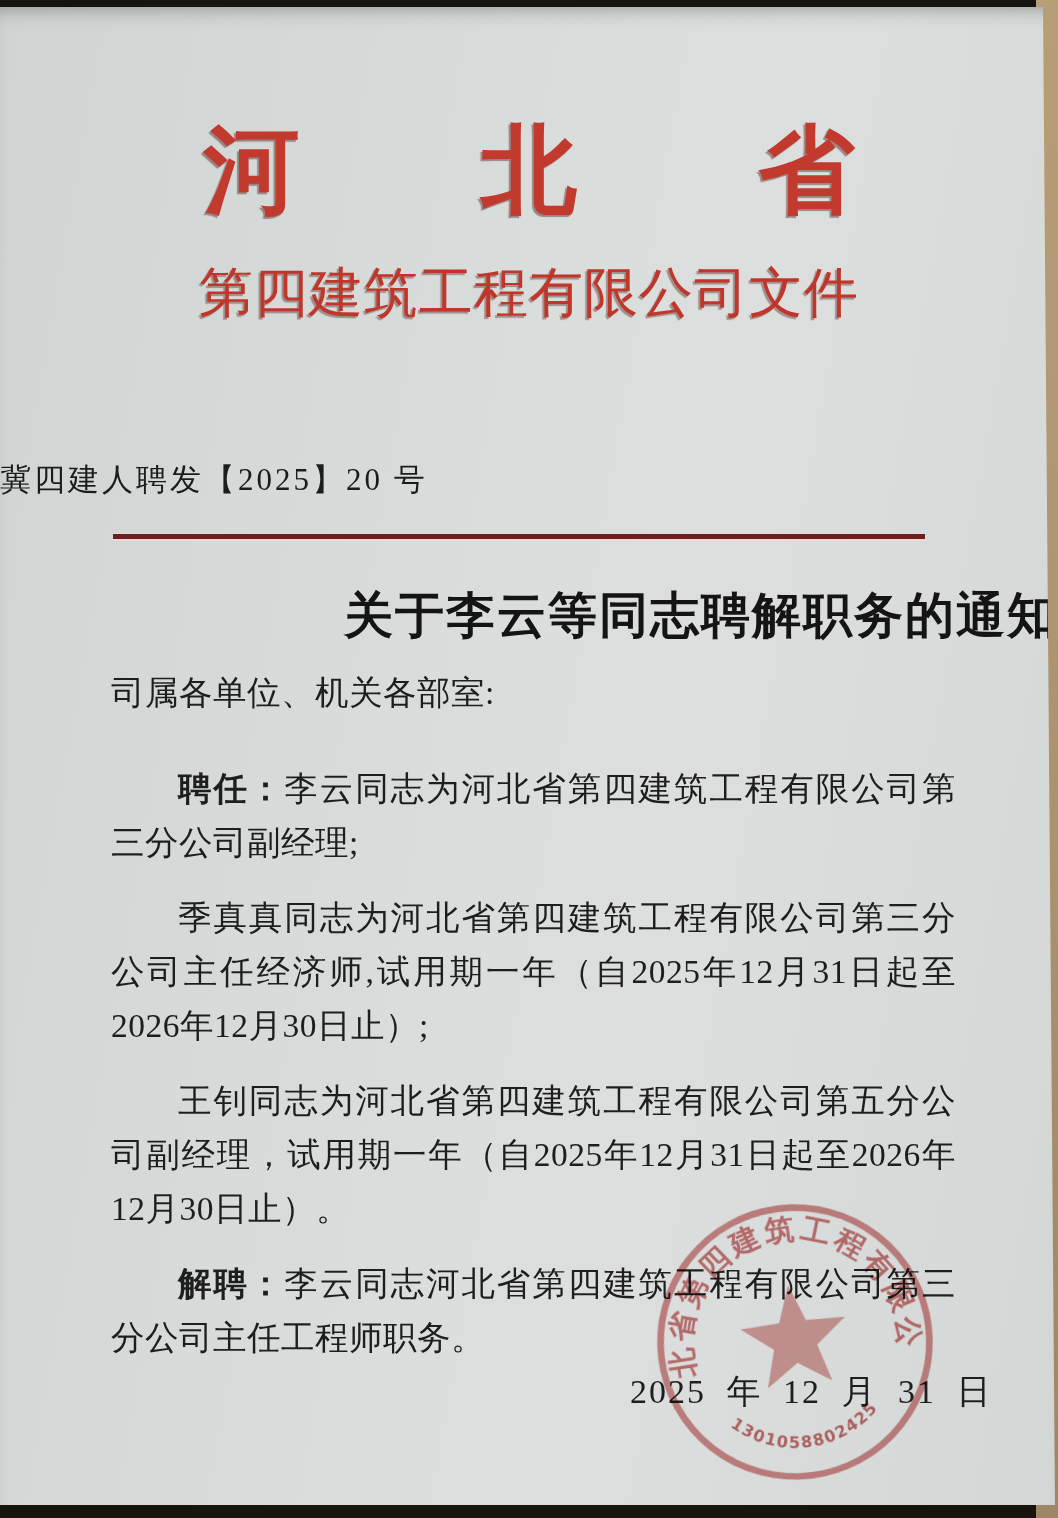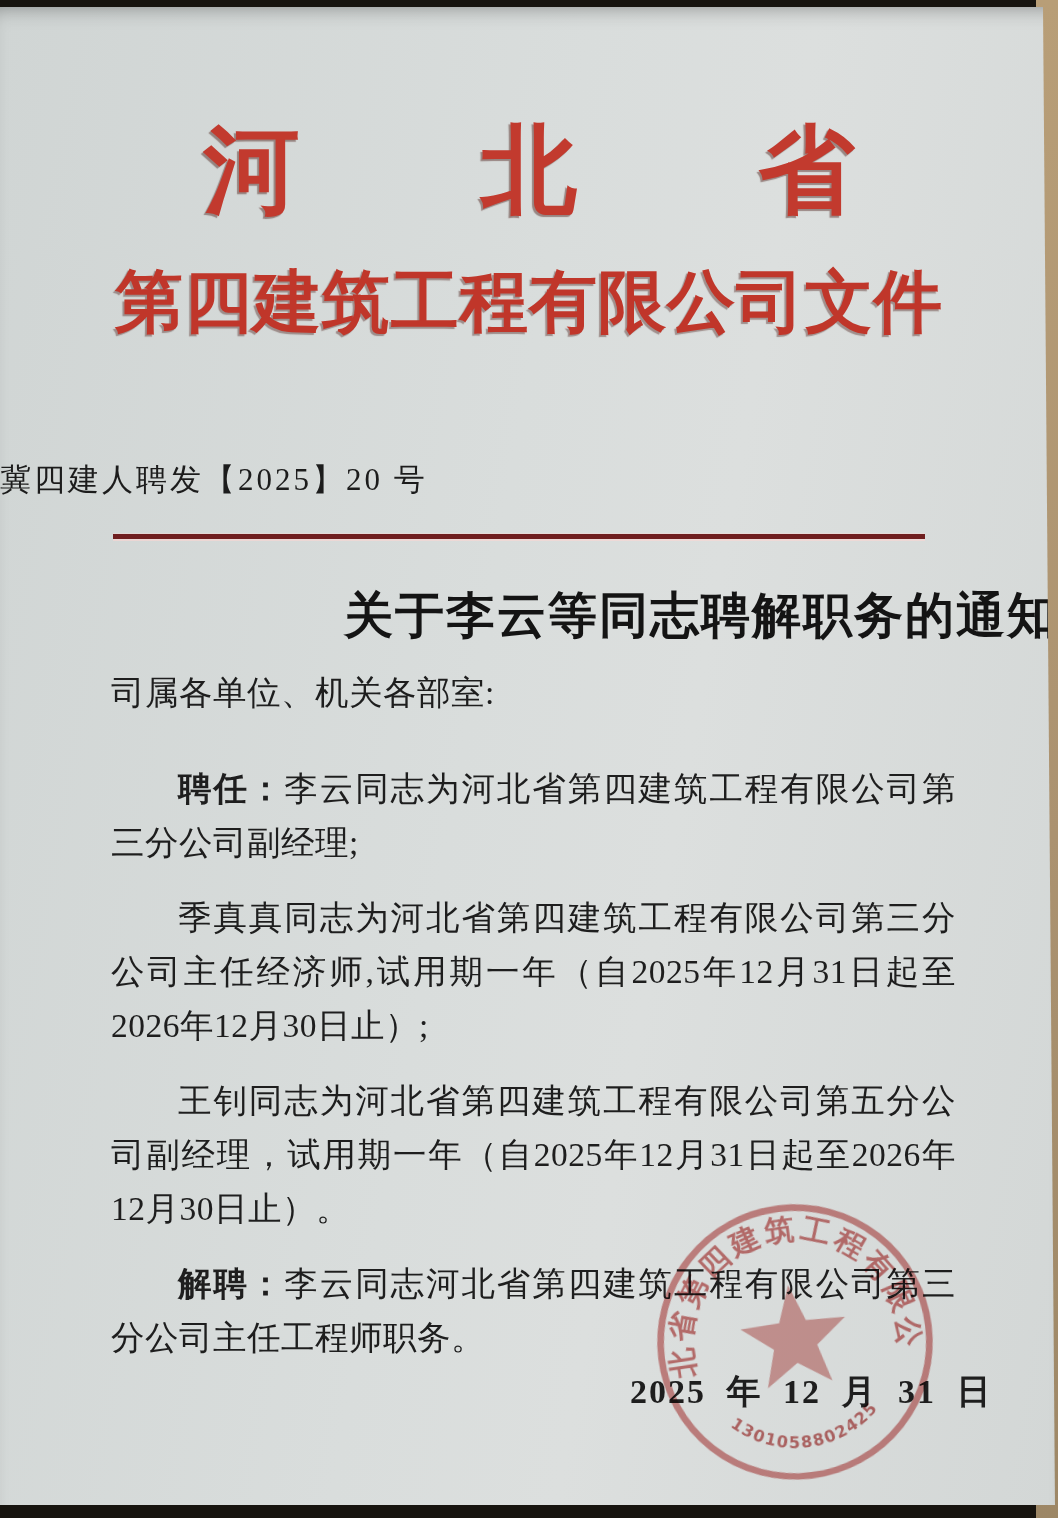--- a/index.html
+++ b/index.html
@@ -30,21 +30,21 @@
     text-align: center;
     font-size: 96px; font-weight: 700;
     color: #c23a2e;
     letter-spacing: 0.82em; text-indent: 0.82em;
     text-shadow: -2px 2px 1px rgba(73,26,20,.45);
     white-space: nowrap;
   }
   .red-head-2 {
     position: absolute; top: 250px; left: 0; width: 100%;
     text-align: center;
-    font-size: 68px; font-weight: 700;
+    font-size: 54px; font-weight: 400;
     color: #c0362a;
     letter-spacing: 1px;
     text-shadow: -2px 2px 1px rgba(73,26,20,.4);
     white-space: nowrap;
   }
   .doc-number {
     position: absolute; top: 452px; left: 0; width: 100%;
     font-size: 31px; color: #1c1c1c; letter-spacing: 3px;
     white-space: nowrap;
   }
@@ -71,21 +71,20 @@
     margin-bottom: 21px;
     text-align: justify;
   }
   .body-block p .lead { font-weight: 700; }
 
   .doc-date {
     position: absolute; top: 1362px; left: 630px;
     font-size: 34px; color: #1e1e1e;
     letter-spacing: 2px; word-spacing: 10px;
     white-space: nowrap;
-    font-weight: bold;
   }
 
   
   .seal {
     position: absolute; left: 652px; top: 1192px; width: 286px; height: 286px;
     transform: rotate(-7deg);
     mix-blend-mode: multiply;
     opacity: 0.92;
     filter: blur(0.4px);
   }

